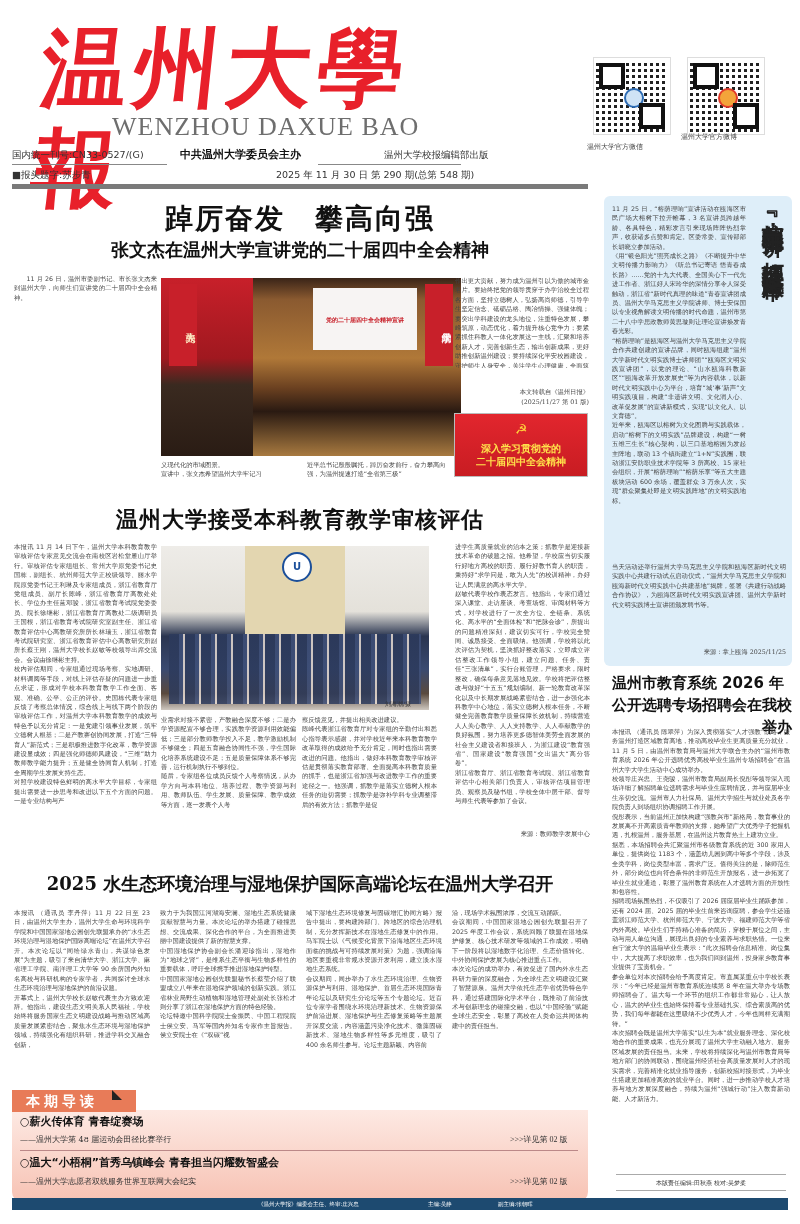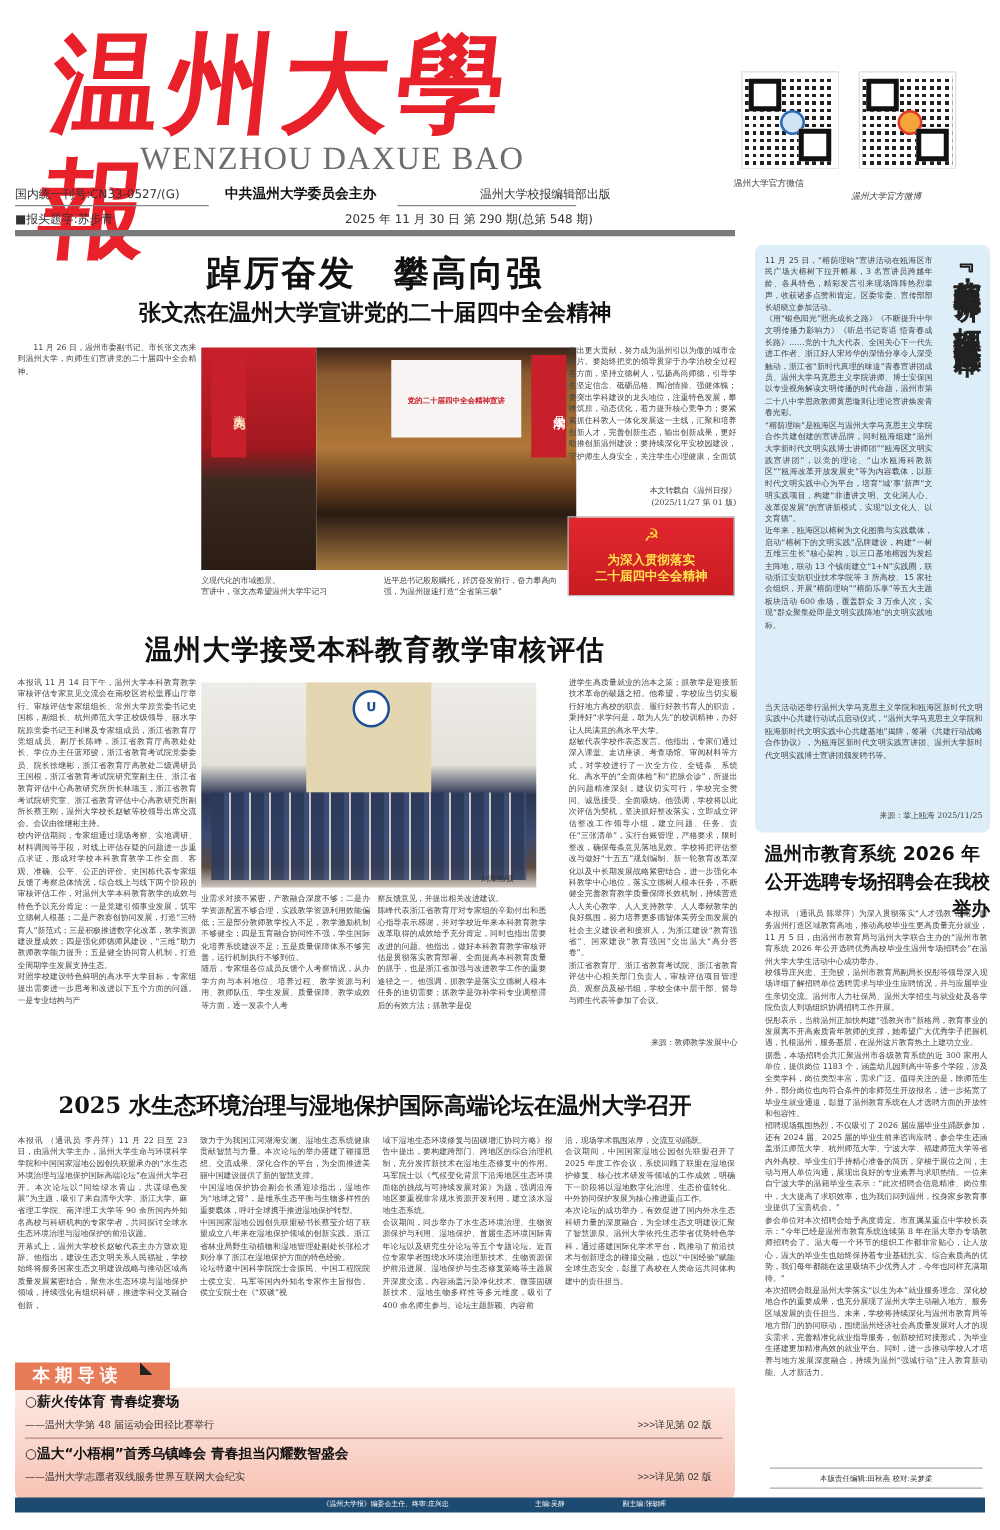--- a/index.html
+++ b/index.html
@@ -58,21 +58,21 @@
   .side-vtitle { left: 750px; top: 204px; width: 40px; font-family: "DejaVu Serif", serif; font-size: 22px; font-weight: bold; color: #222; writing-mode: vertical-rl; letter-spacing: 2px; line-height: 32px; }
 
   .h-side { font-size: 15px; line-height: 22px; }
 
   
   .guide { left: 12px; top: 1110px; width: 576px; height: 92px; background: linear-gradient(180deg,#fde9e3 0%,#f7c2b3 100%); border-radius: 0 0 10px 10px; }
   .guide-tab { left: 12px; top: 1090px; width: 124px; height: 22px; background: #e87b58; color: #fff; font-size: 14px; font-weight: bold; padding-left: 14px; letter-spacing: 4px; line-height: 22px; }
   .guide-tri { left: 112px; top: 1090px; width: 0; height: 0; border-left: 10px solid #222; border-top: 10px solid transparent; }
   .guide-item-title { font-size: 11px; font-weight: bold; color: #111; }
   .guide-item-sub { font-size: 8px; color: #333; font-family: "DejaVu Serif", serif; }
-  .guide-item-ref { font-size: 8px; color: #333; font-family: Liberation Sans, sans-serif; }
+  .guide-item-ref { font-size: 8px; color: #333; font-family: Liberation Serif, serif; }
   .guide-divider { height: 1px; background: #b88; }
 
   .footer { left: 12px; top: 1198px; width: 776px; height: 12px; background: #1d4a70; color: #fff; font-size: 5.5px; line-height: 12px; }
   .editor-line { left: 616px; top: 1179px; width: 170px; font-size: 6px; text-align: center; color: #333; }
   .edline { height: 1px; background: #aaa; }
 </style>
 </head>
 <body>
 
 <div class="abs mast-title">温州大學報</div>
@@ -86,21 +86,21 @@
 <div class="abs info-right2">2025 年 11 月 30 日   第 290 期(总第 548 期)</div>
 <div class="abs topbar"></div>
 
 <div class="abs qr" style="left:594px;top:58px;">
   <div class="qr-logo" style="background:#cfe3f5;border:2px solid #2d6cb5;"></div>
 </div>
 <div class="abs qr-label" style="left:587px;top:142px;">温州大学官方微信</div>
 <div class="abs qr" style="left:688px;top:58px;">
   <div class="qr-logo" style="background:#f3a43a;border:2px solid #e23a2a;"></div>
 </div>
-<div class="abs qr-label" style="left:681px;top:152px;font-style:italic;">温州大学官方微博</div>
+<div class="abs qr-label" style="left:681px;top:132px;">温州大学官方微博</div>
 
 <div class="abs h1" style="left:12px;top:200px;width:576px;font-size:28px;letter-spacing:2px;">踔厉奋发　攀高向强</div>
 <div class="abs h1 serif" style="left:12px;top:238px;width:576px;font-size:18px;">张文杰在温州大学宣讲党的二十届四中全会精神</div>
 
 <div class="abs body-text" style="left:14px;top:274px;width:143px;height:180px;">
   <p>11 月 26 日，温州市委副书记、市长张文杰来到温州大学，向师生们宣讲党的二十届四中全会精神。</p>
 </div>
 
 <div class="abs photo1">
   <div class="abs rightbanner" style="left:8px;top:6px;color:#fbe6c0;">敢为人先</div>
@@ -116,21 +116,21 @@
 宣讲中，张文杰希望温州大学牢记习</div>
 <div class="abs caption" style="left:307px;top:460px;width:145px;">近平总书记殷殷嘱托，踔厉奋发前行，奋力攀高向强，为温州提速打造“全省第三极”</div>
 
 <div class="abs body-text" style="left:455px;top:276px;width:134px;height:92px;">作出更大贡献，努力成为温州引以为傲的城市金名片。要始终把党的领导贯穿于办学治校全过程各方面，坚持立德树人，弘扬高尚师德，引导学生坚定信念、砥砺品格、陶冶情操、强健体魄；要突出学科建设的龙头地位，注重特色发展，攀峰筑原，动态优化，着力提升核心竞争力；要紧紧抓住科教人一体化发展这一主线，汇聚和培养创新人才，完善创新生态，输出创新成果，更好助推创新温州建设；要持续深化平安校园建设，守护师生人身安全，关注学生心理健康，全面筑牢安全屏障。</div>
 <div class="abs byline" style="left:455px;top:388px;width:134px;">本文转载自《温州日报》</div>
 <div class="abs byline" style="left:455px;top:398px;width:134px;">(2025/11/27 第 01 版)</div>
 
 <div class="abs party-box">
   <div class="hammer">☭</div>
   <div class="party-text">
-    <div>为深入贯彻落实</div>
+    <div>深入学习贯彻党的</div>
     <div>二十届四中全会精神</div>
   </div>
 </div>
 
 <div class="abs h1" style="left:12px;top:505px;width:576px;font-size:22px;letter-spacing:1px;">温州大学接受本科教育教学审核评估</div>
 
 <div class="abs body-text" style="left:14px;top:542px;width:143px;height:300px;white-space:pre-line;">本报讯  11 月 14 日下午，温州大学本科教育教学审核评估专家意见交流会在南校区岩松堂雁山厅举行。审核评估专家组组长、常州大学原党委书记史国栋，副组长、杭州师范大学正校级领导、丽水学院原党委书记王利琳及专家组成员，浙江省教育厅党组成员、副厅长陈峰，浙江省教育厅高教处处长、学位办主任蓝邓骏，浙江省教育考试院党委委员、院长徐继彬，浙江省教育厅高教处二级调研员王国根，浙江省教育考试院研究室副主任、浙江省教育评估中心高教研究所所长林瑞玉，浙江省教育考试院研究室、浙江省教育评估中心高教研究所副所长蔡王刚，温州大学校长赵敏等校领导出席交流会。会议由徐继彬主持。
 校内评估期间，专家组通过现场考察、实地调研、材料调阅等手段，对线上评估存疑的问题进一步重点求证，形成对学校本科教育教学工作全面、客观、准确、公平、公正的评价。史国栋代表专家组反馈了考察总体情况，综合线上与线下两个阶段的审核评估工作，对温州大学本科教育教学的成效与特色予以充分肯定：一是党建引领事业发展，筑牢立德树人根基；二是产教赛创协同发展，打造“三特育人”新范式；三是积极推进数字化改革，教学资源建设显成效；四是强化师德师风建设，“三维”助力教师教学能力提升；五是健全协同育人机制，打造全周期学生发展支持生态。
 对照学校建设特色鲜明的高水平大学目标，专家组提出需要进一步思考和改进以下五个方面的问题。一是专业结构与产</div>
 

